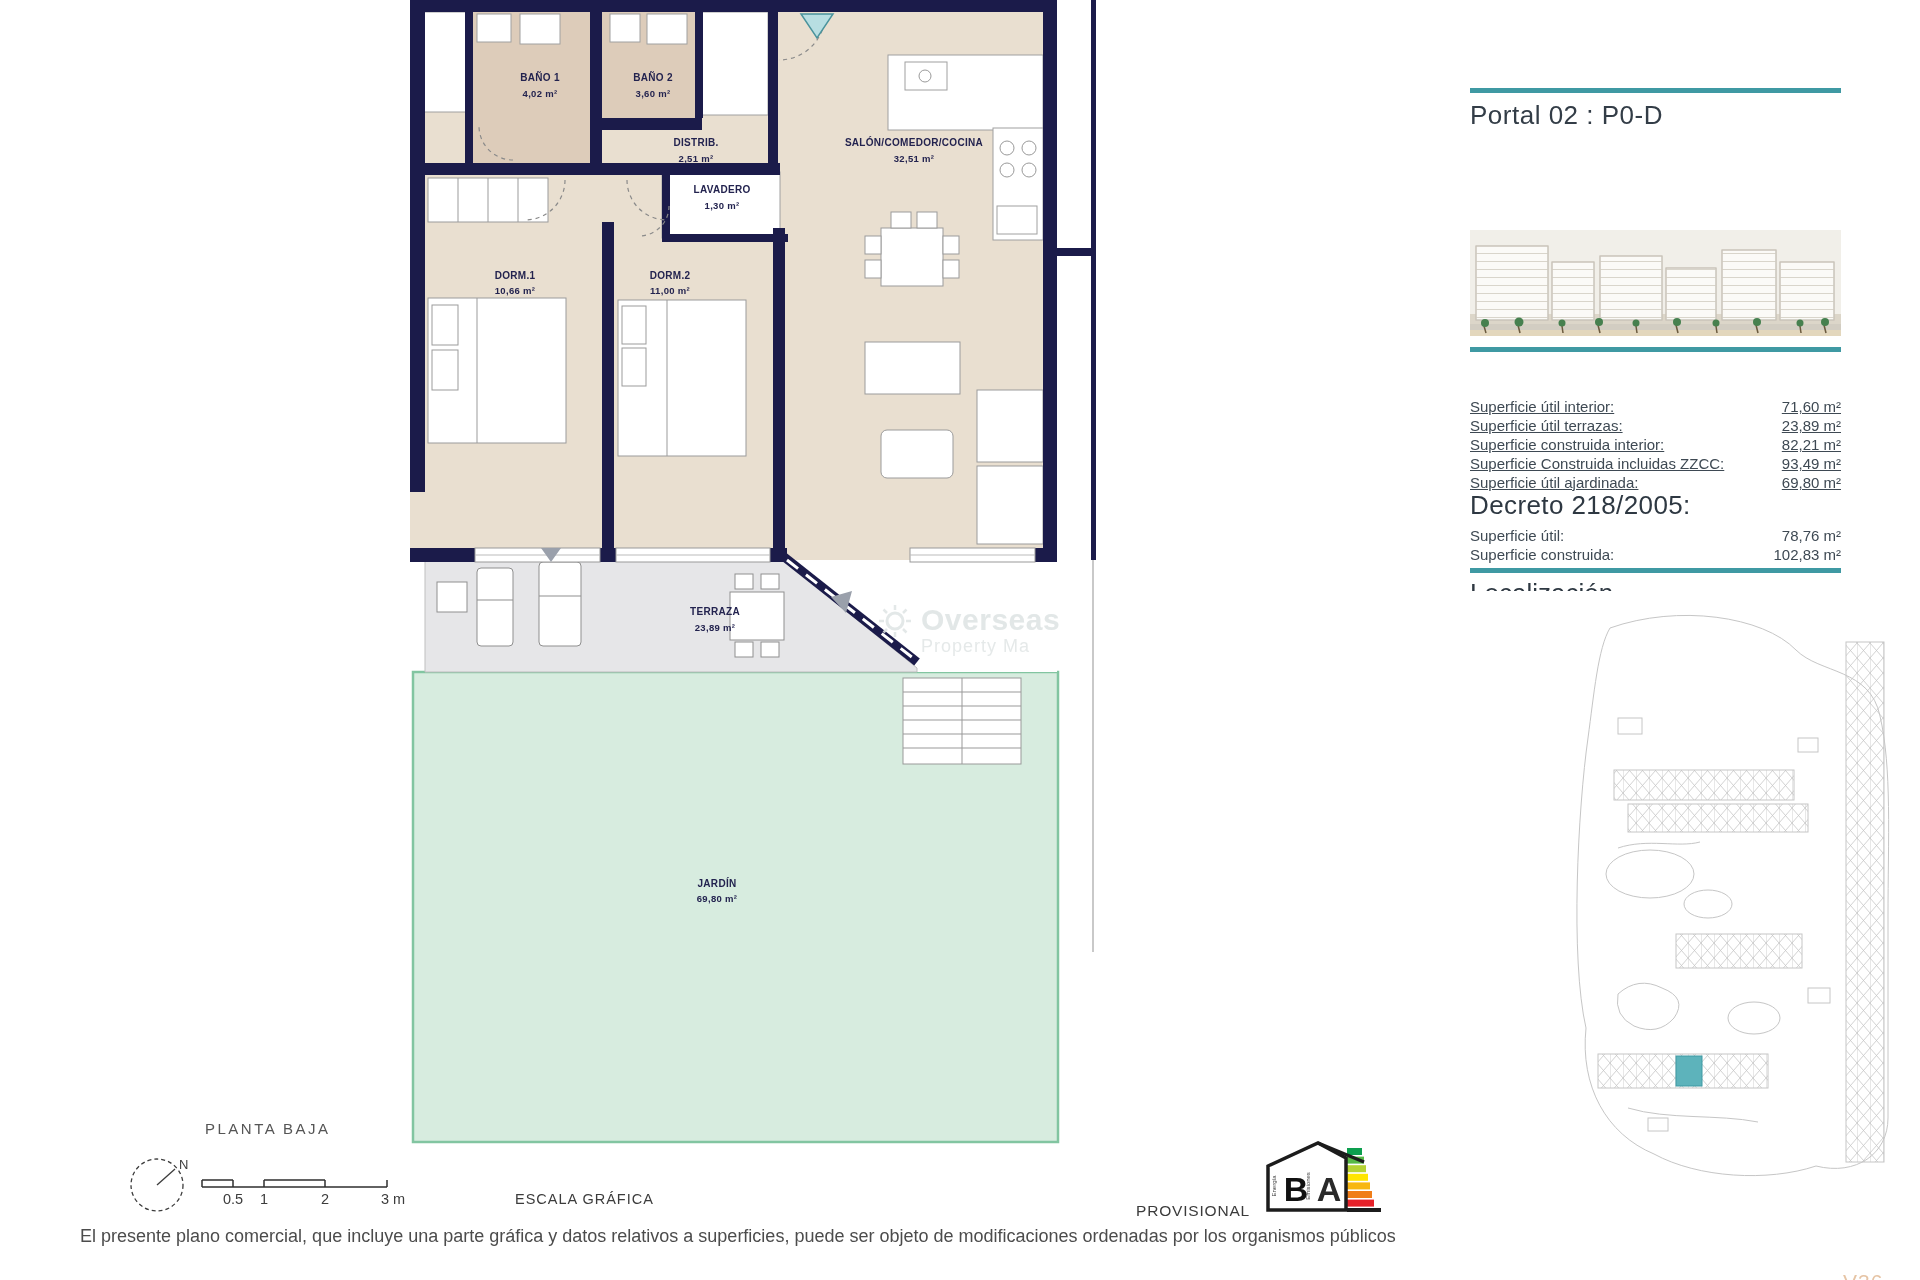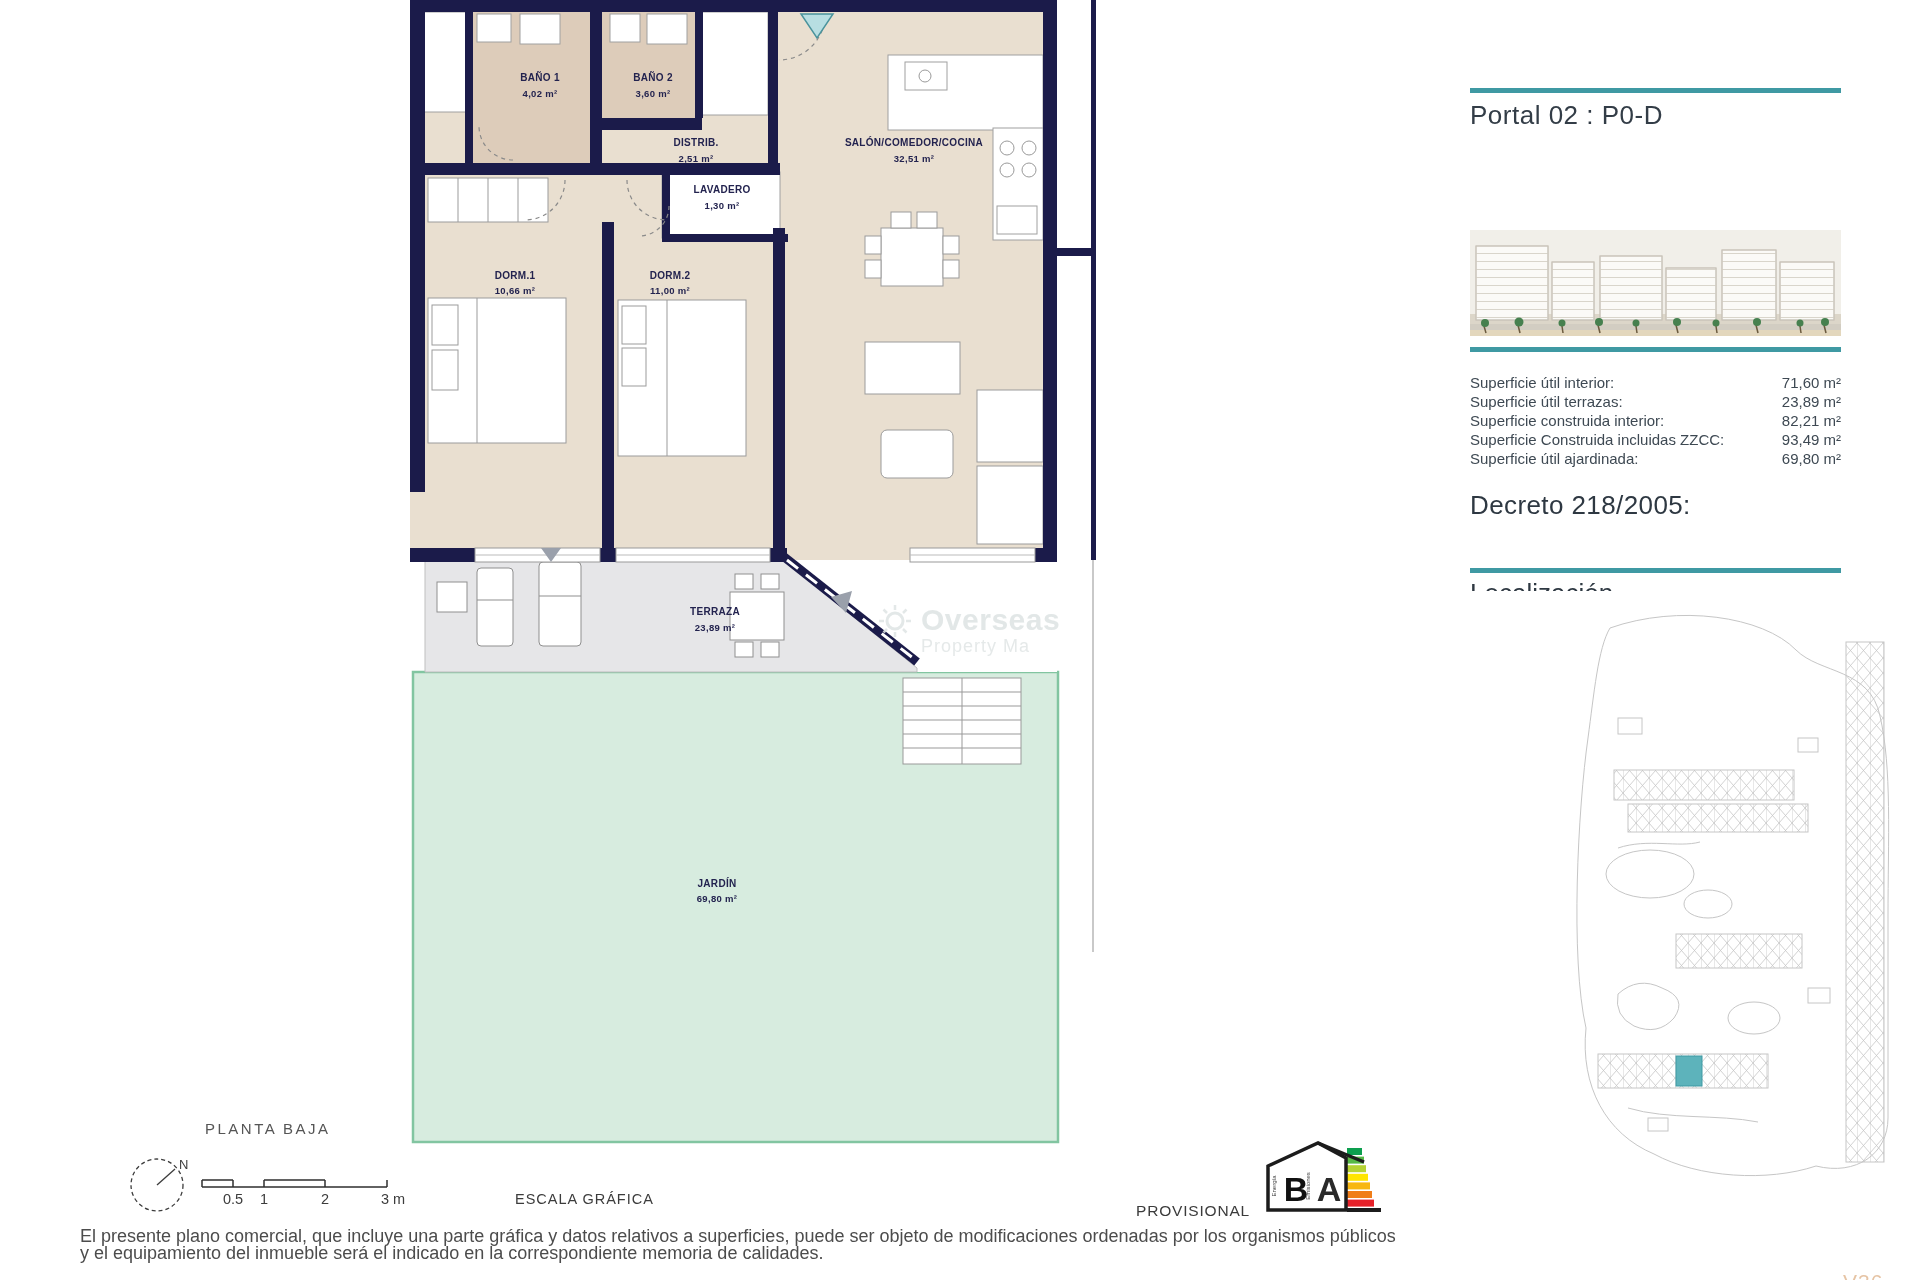--- a/index.html
+++ b/index.html
@@ -10,21 +10,21 @@
   
   .tline{position:absolute;left:1470px;width:371px;height:5px;background:#3f99a3;}
   #tline1{top:88px;} #tline2{top:347px;} #tline3{top:568px;}
   #portal-title{position:absolute;left:1470px;top:100px;font-size:26px;color:#333d47;letter-spacing:.5px;}
   #render{position:absolute;left:1470px;top:230px;width:371px;height:106px;}
   #sup-head{position:absolute;left:1470px;top:363px;width:371px;display:flex;justify-content:space-between;align-items:baseline;}
   .h1{font-size:26px;color:#2e3842;letter-spacing:.4px;}
   .vivienda{color:#e3bf9f;font-size:20px;}
   .vivienda b{font-size:30px;font-weight:400;margin-left:4px;}
   .rows{position:absolute;left:1470px;width:371px;}
-  #sup-rows{top:374px;} #dec-rows{top:527px;}
+  #sup-rows{top:398px;text-decoration:underline;} #dec-rows{top:527px;}
   .srow{display:flex;justify-content:space-between;height:19px;font-size:15px;color:#3e4953;}
   .srow .v{text-align:right;}
   #dec-head{position:absolute;left:1470px;top:490px;}
   #clipped{position:absolute;left:1470px;top:580px;height:11px;overflow:hidden;font-size:26px;line-height:26px;color:#2e3842;}
   #siteplan{position:absolute;left:1558px;top:598px;}
   #vref{position:absolute;left:1843px;top:1270px;font-size:21px;color:#e6c4a5;letter-spacing:1px;}
 
   
   #planta-baja{position:absolute;left:205px;top:1120px;font-size:15px;letter-spacing:2.5px;color:#555555;}
   #compass{position:absolute;left:127px;top:1155px;}
@@ -294,20 +294,30 @@
         <span>Superficie Construida incluidas ZZCC:</span>
         <span class="v">93,49 m²</span>
       </div>
     <div class="srow">
         <span>Superficie útil ajardinada:</span>
         <span class="v">69,80 m²</span>
       </div>
   </div>
 
   <div id="dec-head" class="h1">Decreto 218/2005:</div>
+  <div id="dec-rows" class="rows">
+    <div class="srow">
+        <span>Superficie útil:</span>
+        <span class="v">78,76 m²</span>
+      </div>
+    <div class="srow">
+        <span>Superficie construida:</span>
+        <span class="v">102,83 m²</span>
+      </div>
+  </div>
 
   <div id="tline3" class="tline"></div>
   <div id="clipped">Localización</div>
 
   <svg id="siteplan" width="354" height="598" viewBox="0 0 354 598">
     <defs>
       <pattern id="xh" width="13" height="15" patternUnits="userSpaceOnUse">
         <path d="M0 0 L13 15 M13 0 L0 15 M0 0 L0 15" stroke="#c6c6c6" stroke-width=".8" fill="none"></path>
       </pattern>
     </defs>
@@ -373,16 +383,15 @@
     <g font-family="Liberation Sans, sans-serif" font-weight="700" text-anchor="middle">
       <text x="36" y="63" font-size="34" fill="#111111">B</text>
       <text x="69" y="63" font-size="34" fill="#2a2a2a">A</text>
       <text x="16" y="48" font-size="6" fill="#444444" transform="rotate(-90 16,48)" font-weight="400">Energía</text>
       <text x="50" y="48" font-size="6" fill="#444444" transform="rotate(-90 50,48)" font-weight="400">Emisiones</text>
     </g>
   </svg>
 
   <div id="disclaimer">
     <div>El presente plano comercial, que incluye una parte gráfica y datos relativos a superficies, puede ser objeto de modificaciones ordenadas por los organismos públicos</div>
-    <div>y el equipamiento del inmueble será el indicado en la correspondiente memoria de calidades.</div>
   </div>
 
 </div>
 
 </body></html>

